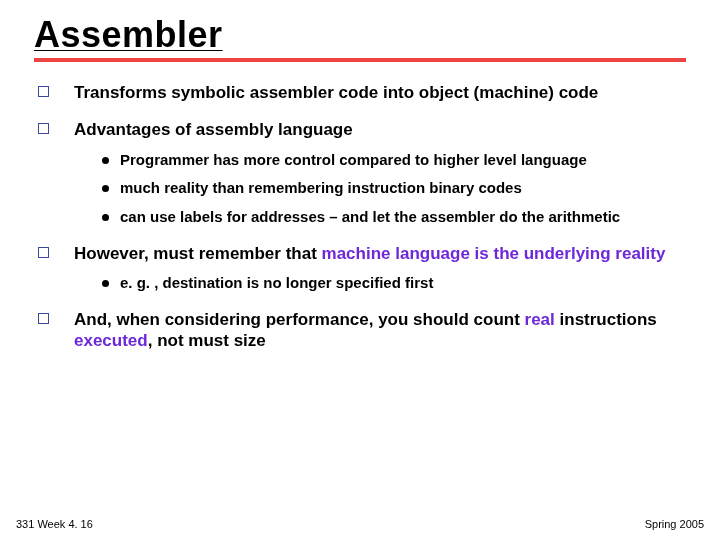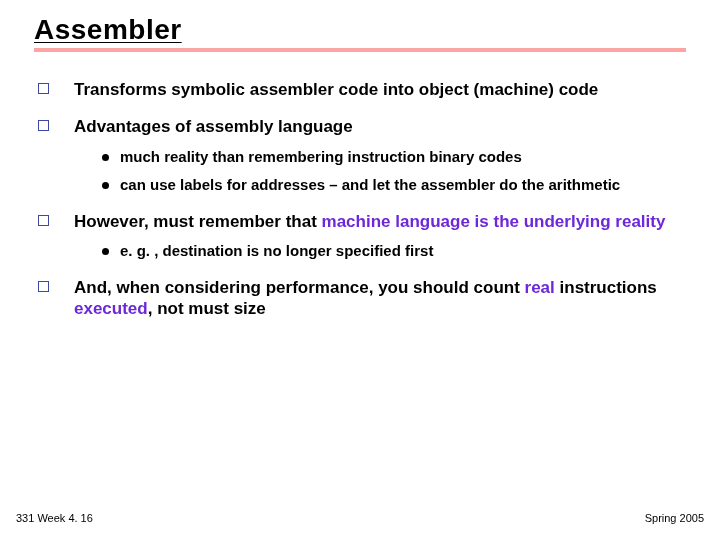--- a/index.html
+++ b/index.html
@@ -14,26 +14,26 @@
     overflow: hidden;
   }
   .slide {
     box-sizing: border-box;
     width: 720px;
     height: 540px;
     padding: 14px 34px 0 34px;
     position: relative;
   }
   .title {
-    font-size: 28px;
+    font-size: 36px;
     font-weight: bold;
     letter-spacing: 0.5px;
     padding-bottom: 2px;
-    border-bottom: 4px solid #fca5a5;
-    margin-bottom: 27px;
+    border-bottom: 4px solid #ef4444;
+    margin-bottom: 20px;
     text-decoration: underline;
     text-decoration-thickness: 1px;
     text-underline-offset: 3px;
   }
   ul.top {
     list-style: none;
     padding: 0;
     margin: 0 0 0 4px;
   }
   ul.top > li {
@@ -91,21 +91,21 @@
   }
   ul.sub2 > li::before {
     content: "-";
     position: absolute;
     left: 0;
     top: 0;
   }
   .emph { color: #6d28d9; }
   .footer {
     position: absolute;
-    bottom: 16px;
+    bottom: 10px;
     left: 16px;
     right: 16px;
     font-size: 11px;
     color: #000;
     display: flex;
     justify-content: space-between;
   }
 </style>
 </head>
 <body>
@@ -113,20 +113,23 @@
 <div class="slide">
   <div class="title">Assembler</div>
 
   <ul class="top">
     <li>
       <span>Transforms symbolic assembler code into object (machine) code</span>
     </li>
     <li>
       <span>Advantages of assembly language</span>
       <ul class="sub">
+        <li>
+          <span>Programmer has more control compared to higher level language</span>
+        </li>
         <li>
           <span>much reality than remembering instruction binary codes</span>
         </li>
         <li>
           <span>can use labels for addresses – and let the assembler do the arithmetic</span>
         </li>
       </ul>
     </li>
     <li>
       <span>However, must remember that </span><span class="emph">machine language is the underlying reality</span>

